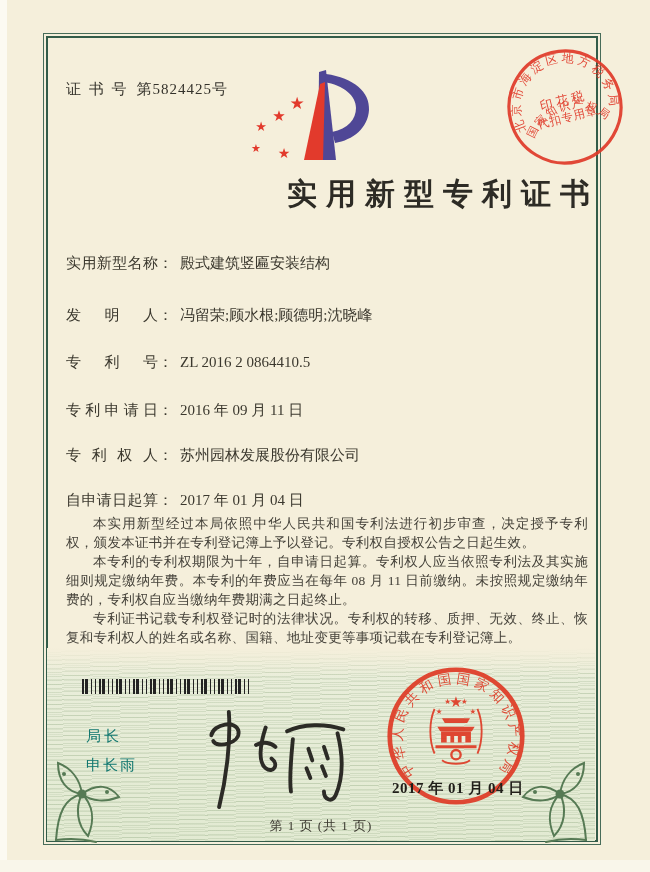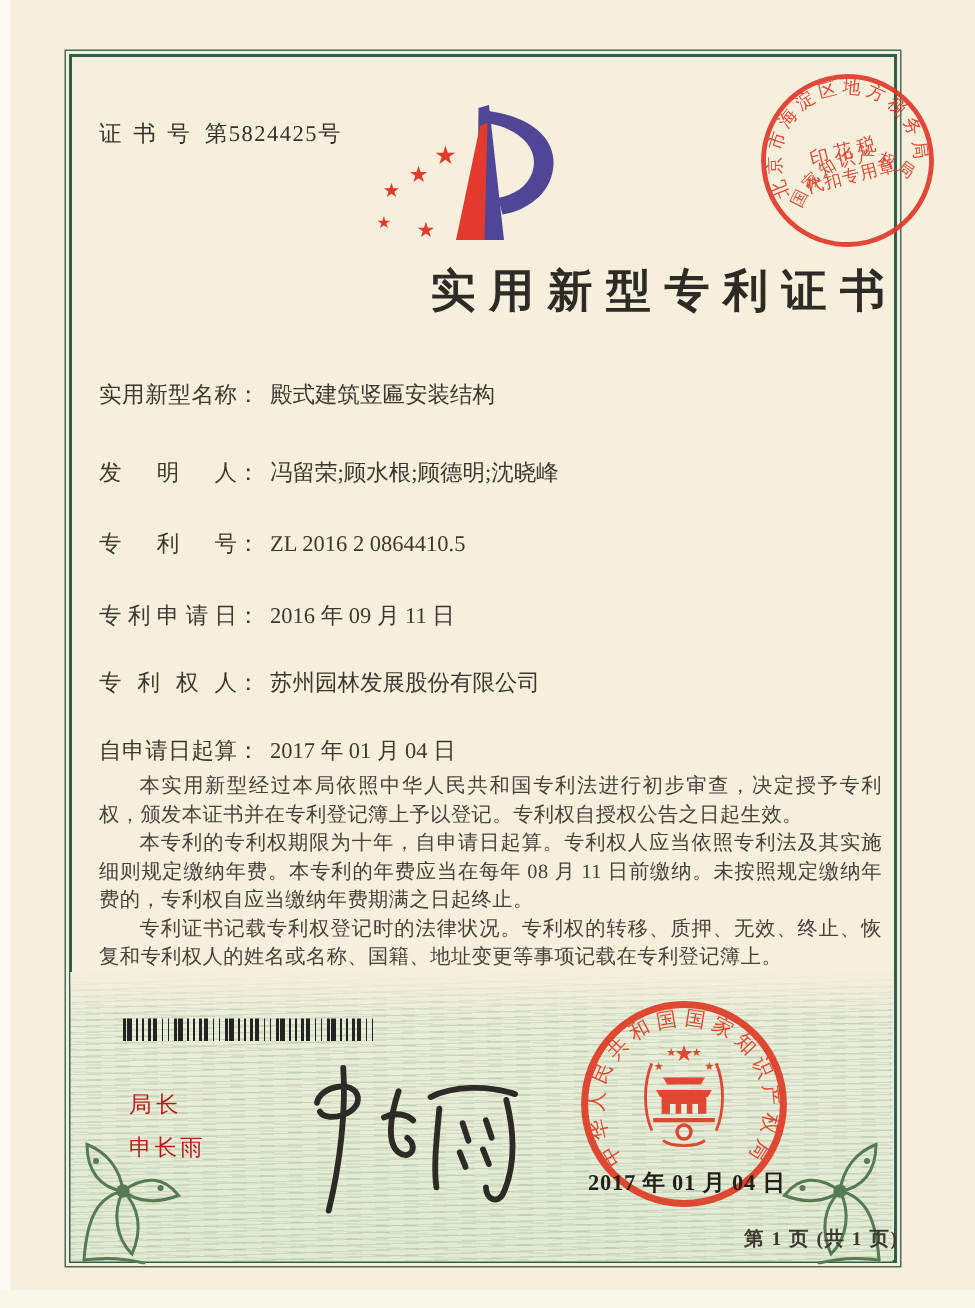--- a/index.html
+++ b/index.html
@@ -41,29 +41,29 @@
     color:#45423a;text-align:justify;letter-spacing:.3px;}
   .paras p{margin:0;text-indent:2em;}
   .barcode{
     position:absolute;left:82px;top:679px;width:170px;height:15px;
     background:repeating-linear-gradient(90deg,
       #232323 0 2px, rgba(0,0,0,0) 2px 3px,
       #232323 3px 6px, rgba(0,0,0,0) 6px 9px,
       #232323 9px 10px, rgba(0,0,0,0) 10px 13px,
       #232323 13px 14px, rgba(0,0,0,0) 14px 17px);
   }
-  .signer{position:absolute;left:86px;top:727px;font-size:15px;letter-spacing:3px;color:#b91c1c;}
+  .signer{position:absolute;left:86px;top:727px;font-size:15px;letter-spacing:3px;color:#0f766e;}
   .signer .name{margin-top:10px;letter-spacing:2px;}
   .signature{position:absolute;left:190px;top:706px;}
   .seal{position:absolute;left:386px;top:666px;}
   .seal-date{position:absolute;left:392px;top:779px;font-size:15px;font-weight:bold;
     color:#211f1a;letter-spacing:.5px;white-space:nowrap;}
   .stamp{position:absolute;left:505px;top:47px;transform:rotate(-14deg);}
-  .footer{position:absolute;left:43px;top:817px;width:556px;text-align:right;
-    font-size:13px;color:#3c3a31;letter-spacing:1px;font-weight:bold;}
+  .footer{position:absolute;left:43px;top:817px;width:556px;text-align:center;
+    font-size:13px;color:#3c3a31;letter-spacing:1px;}
   .flourish{position:absolute;}
   .flourish.fl-left{left:50px;top:748px;}
   .flourish.fl-right{left:497px;top:748px;transform:scaleX(-1);}
 </style>
 </head>
 <body>
 
 <div class="page">
 
   <div class="edge-left"></div>

